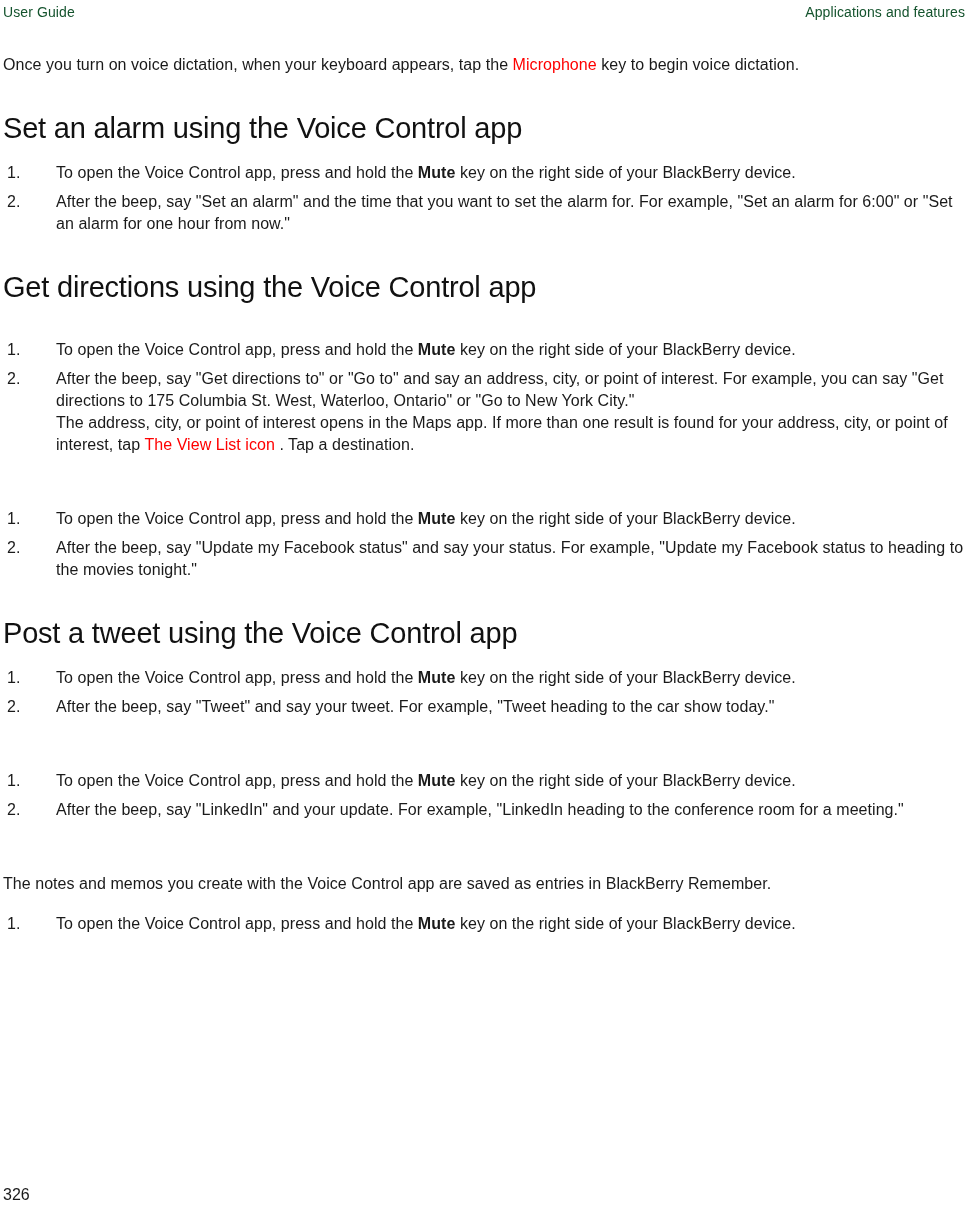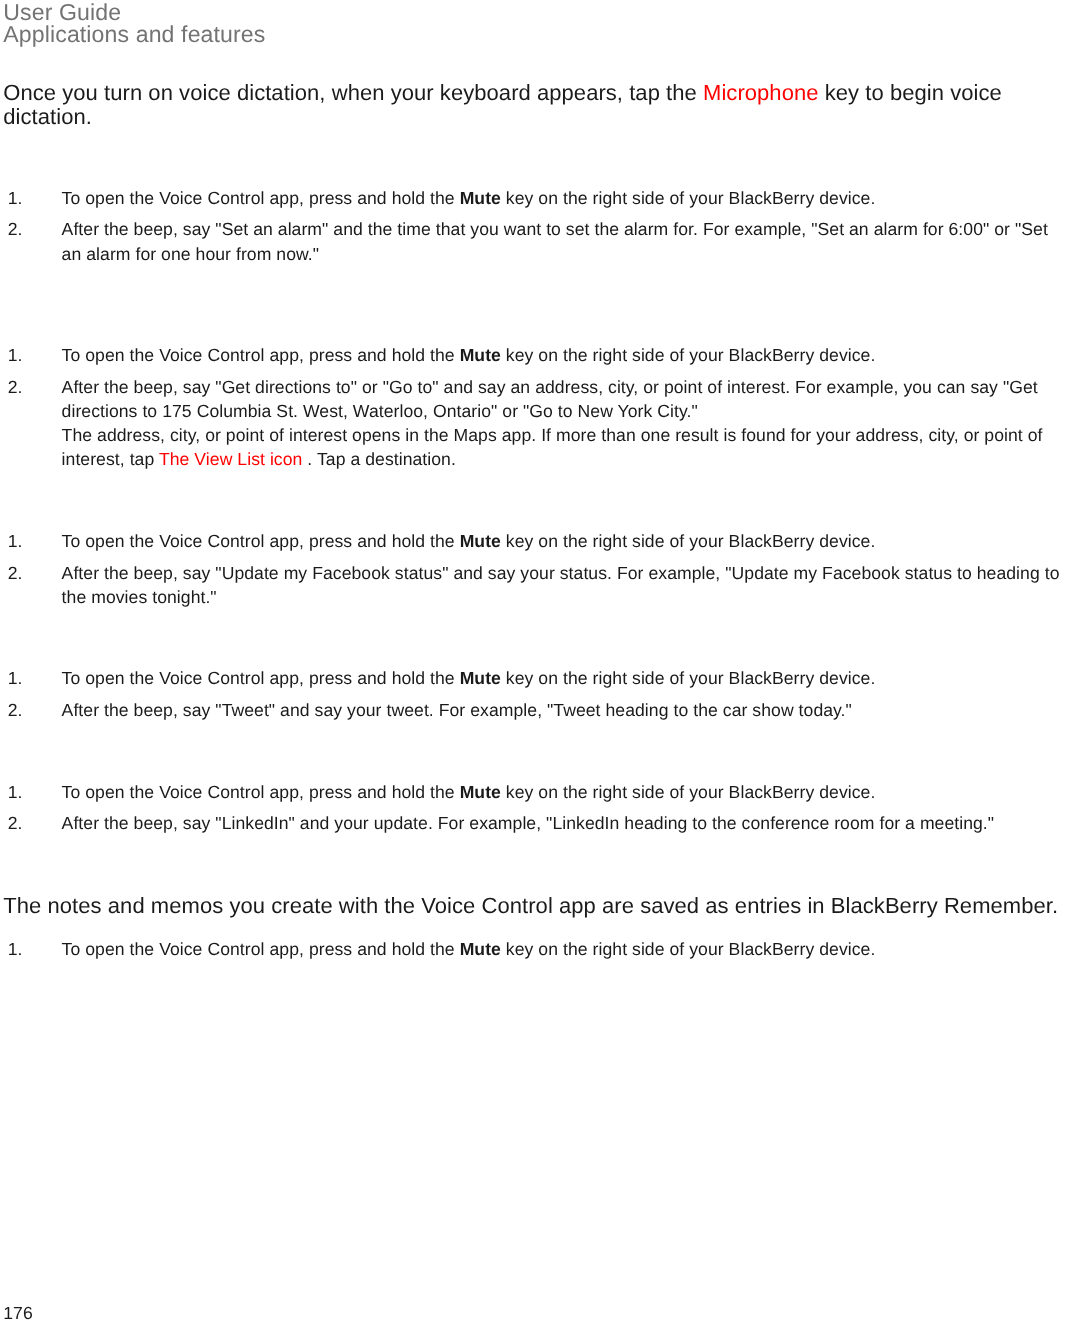--- a/index.html
+++ b/index.html
@@ -22,34 +22,33 @@
     height: 1213px;
     box-sizing: border-box;
     padding: 0 14px 0 3px;
   }
 
   
   .running-header {
     display: flex;
     justify-content: space-between;
     align-items: baseline;
-    font-size: 21px;
+    font-size: 14px;
     line-height: 20px;
-    color: #737373;
+    color: #14532d;
     padding-top: 2px;
     letter-spacing: 0.1px;
-    flex-direction: column;
   }
   .running-header .rh-right { text-align: left; }
 
   
   .lead-gap { height: 32px; }
 
   p.body {
-    font-size: 20px;
+    font-size: 16px;
     line-height: 22px;
     margin: 0;
     color: #1a1a1a;
     letter-spacing: 0.05px;
   }
 
   h2.section-title {
     font-size: 29px;
     line-height: 34px;
     font-weight: 400;
@@ -112,31 +111,33 @@
   <div class="running-header">
     <div class="rh-left">User Guide</div>
     <div class="rh-right">Applications and features</div>
   </div>
 
   <div class="lead-gap"></div>
 
   <p class="body"><span>Once you turn on voice dictation, when your keyboard appears, tap the </span><span class="link-red">Microphone</span><span> key to begin voice dictation.</span></p>
 
   <div class="sp-h-before"></div>
+  <h2 class="section-title">Set an alarm using the Voice Control app</h2>
   <div class="sp-h-after"></div>
   <ol class="steps">
     <li>
       <span class="num">1.</span><span>To open the Voice Control app, press and hold the </span><span class="kbd">Mute</span><span> key on the right side of your BlackBerry device.</span>
     </li>
     <li>
       <span class="num">2.</span><span>After the beep, say "Set an alarm" and the time that you want to set the alarm for. For example, "Set an alarm for 6:00" or "Set an alarm for one hour from now."</span>
     </li>
   </ol>
 
   <div class="sp-h-before"></div>
+  <h2 class="section-title">Get directions using the Voice Control app</h2>
   <div class="sp-h-after"></div>
   <div class="sp-p-after"></div>
   <ol class="steps">
     <li>
       <span class="num">1.</span><span>To open the Voice Control app, press and hold the </span><span class="kbd">Mute</span><span> key on the right side of your BlackBerry device.</span>
     </li>
     <li>
       <span class="num">2.</span><span>After the beep, say "Get directions to" or "Go to" and say an address, city, or point of interest. For example, you can say "Get directions to 175 Columbia St. West, Waterloo, Ontario" or "Go to New York City."</span><br><span>The address, city, or point of interest opens in the Maps app. If more than one result is found for your address, city, or point of interest, tap </span><span class="link-red">The View List icon</span><span> . Tap a destination.</span>
     </li>
   </ol>
@@ -146,20 +147,21 @@
   <ol class="steps">
     <li>
       <span class="num">1.</span><span>To open the Voice Control app, press and hold the </span><span class="kbd">Mute</span><span> key on the right side of your BlackBerry device.</span>
     </li>
     <li>
       <span class="num">2.</span><span>After the beep, say "Update my Facebook status" and say your status. For example, "Update my Facebook status to heading to the movies tonight."</span>
     </li>
   </ol>
 
   <div class="sp-h-before"></div>
+  <h2 class="section-title">Post a tweet using the Voice Control app</h2>
   <div class="sp-h-after"></div>
   <ol class="steps">
     <li>
       <span class="num">1.</span><span>To open the Voice Control app, press and hold the </span><span class="kbd">Mute</span><span> key on the right side of your BlackBerry device.</span>
     </li>
     <li>
       <span class="num">2.</span><span>After the beep, say "Tweet" and say your tweet. For example, "Tweet heading to the car show today."</span>
     </li>
   </ol>
 
@@ -177,15 +179,15 @@
   <div class="sp-h-before"></div>
   <div class="sp-h-after"></div>
   <p class="body">The notes and memos you create with the Voice Control app are saved as entries in BlackBerry Remember.</p>
   <div class="sp-p-after"></div>
   <ol class="steps">
     <li>
       <span class="num">1.</span><span>To open the Voice Control app, press and hold the </span><span class="kbd">Mute</span><span> key on the right side of your BlackBerry device.</span>
     </li>
   </ol>
 
-  <div class="page-footer">176</div>
+  <div class="page-footer">326</div>
 
 </div>
 
 </body></html>

